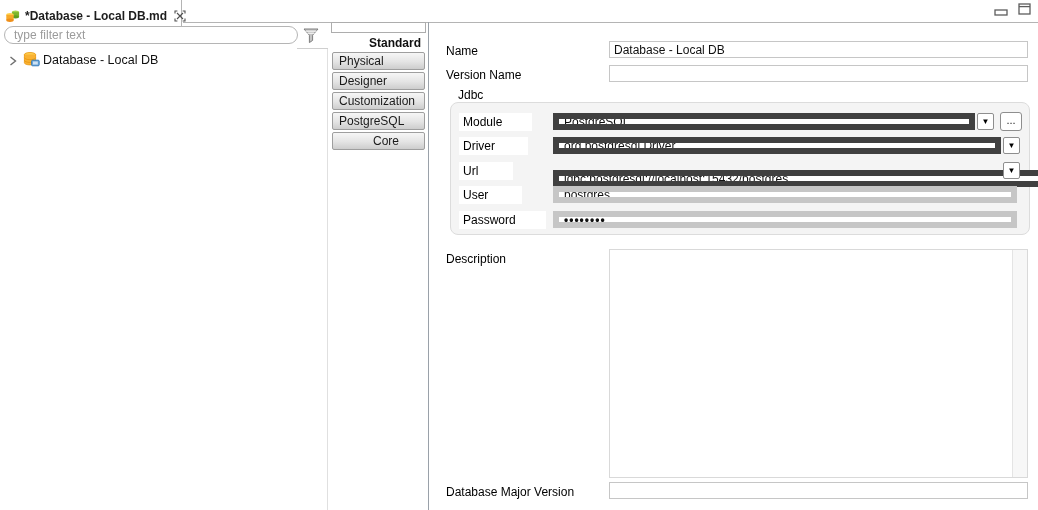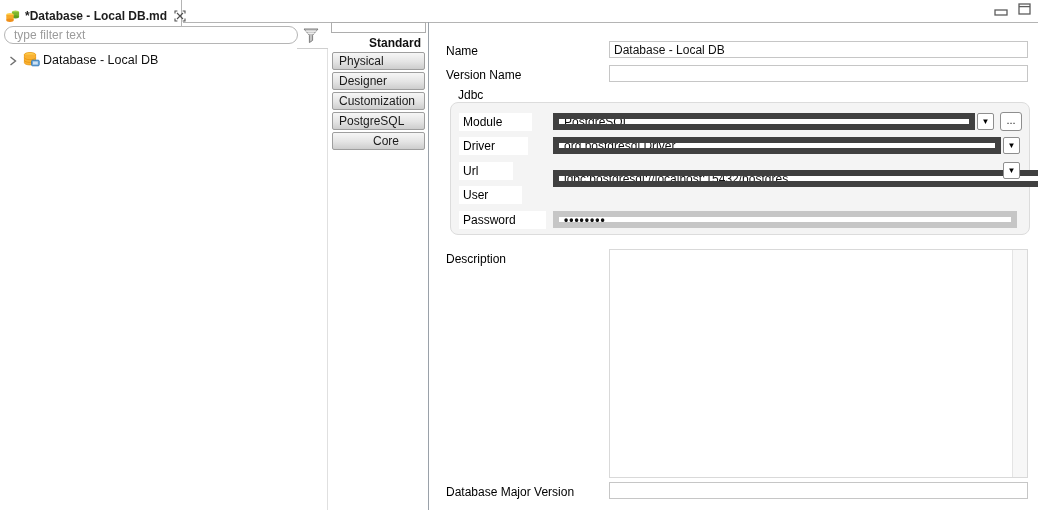--- a/index.html
+++ b/index.html
@@ -182,20 +182,21 @@
 
     <div class="jdbc-label" style="top:34px; width:69px;">Driver</div>
     <input class="jdbc-field" style="top: 34px; width: 448px;" type="text" value="org.postgresql.Driver">
     <div class="combo-btn" style="left:552px; top:34px;">▼</div>
 
     <div class="jdbc-label" style="top:59px; width:54px;">Url</div>
     <input class="jdbc-field" style="top: 67px; width: 518px;" type="text" value="jdbc:postgresql://localhost:15432/postgres">
     <div class="combo-btn" style="left:552px; top:59px;">▼</div>
 
     <div class="jdbc-label" style="top:83px; width:63px;">User</div>
+    <input class="jdbc-field" style="top: 83px; width: 464px; border-color: rgb(198, 198, 198);" type="text" value="postgres">
 
     <div class="jdbc-label" style="top:108px; width:87px;">Password</div>
     <input class="jdbc-field password-input" style="top: 108px; width: 464px; border-color: rgb(198, 198, 198);" type="text" value="••••••••">
   </div>
 
   <div class="fld-label" style="left:446px; top:252px;">Description</div>
   <div class="description-area">
     <span></span>
     <div class="scroll-track"></div>
   </div>

